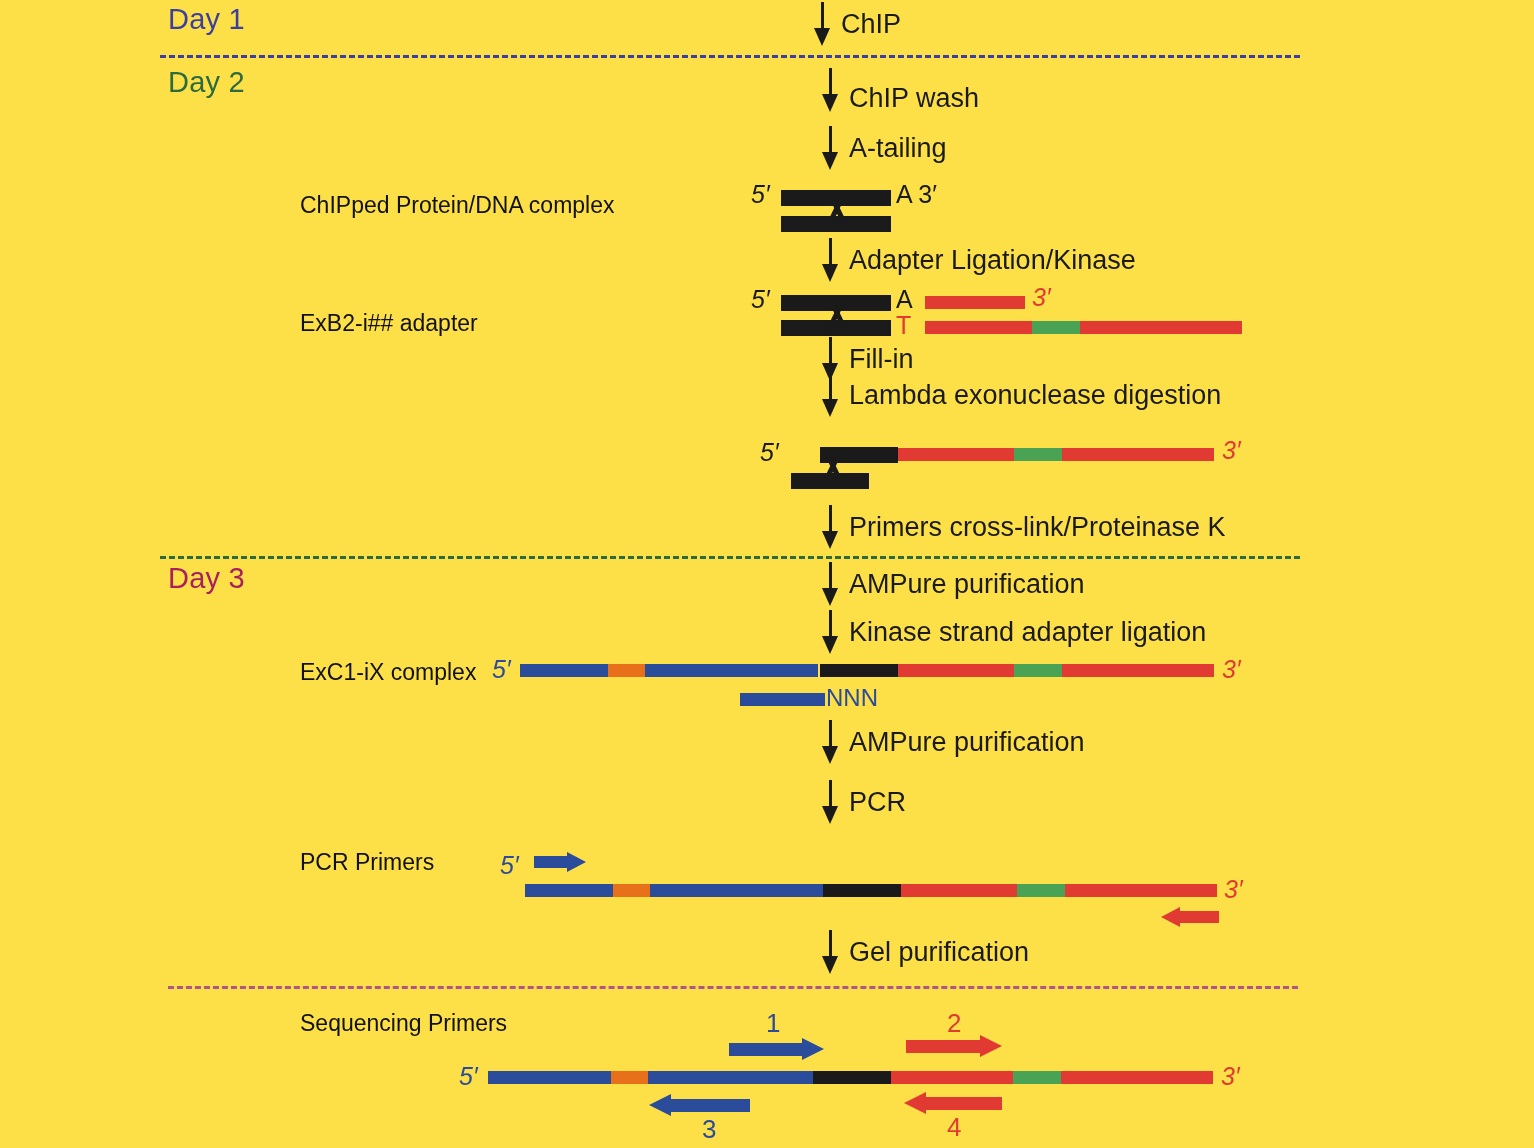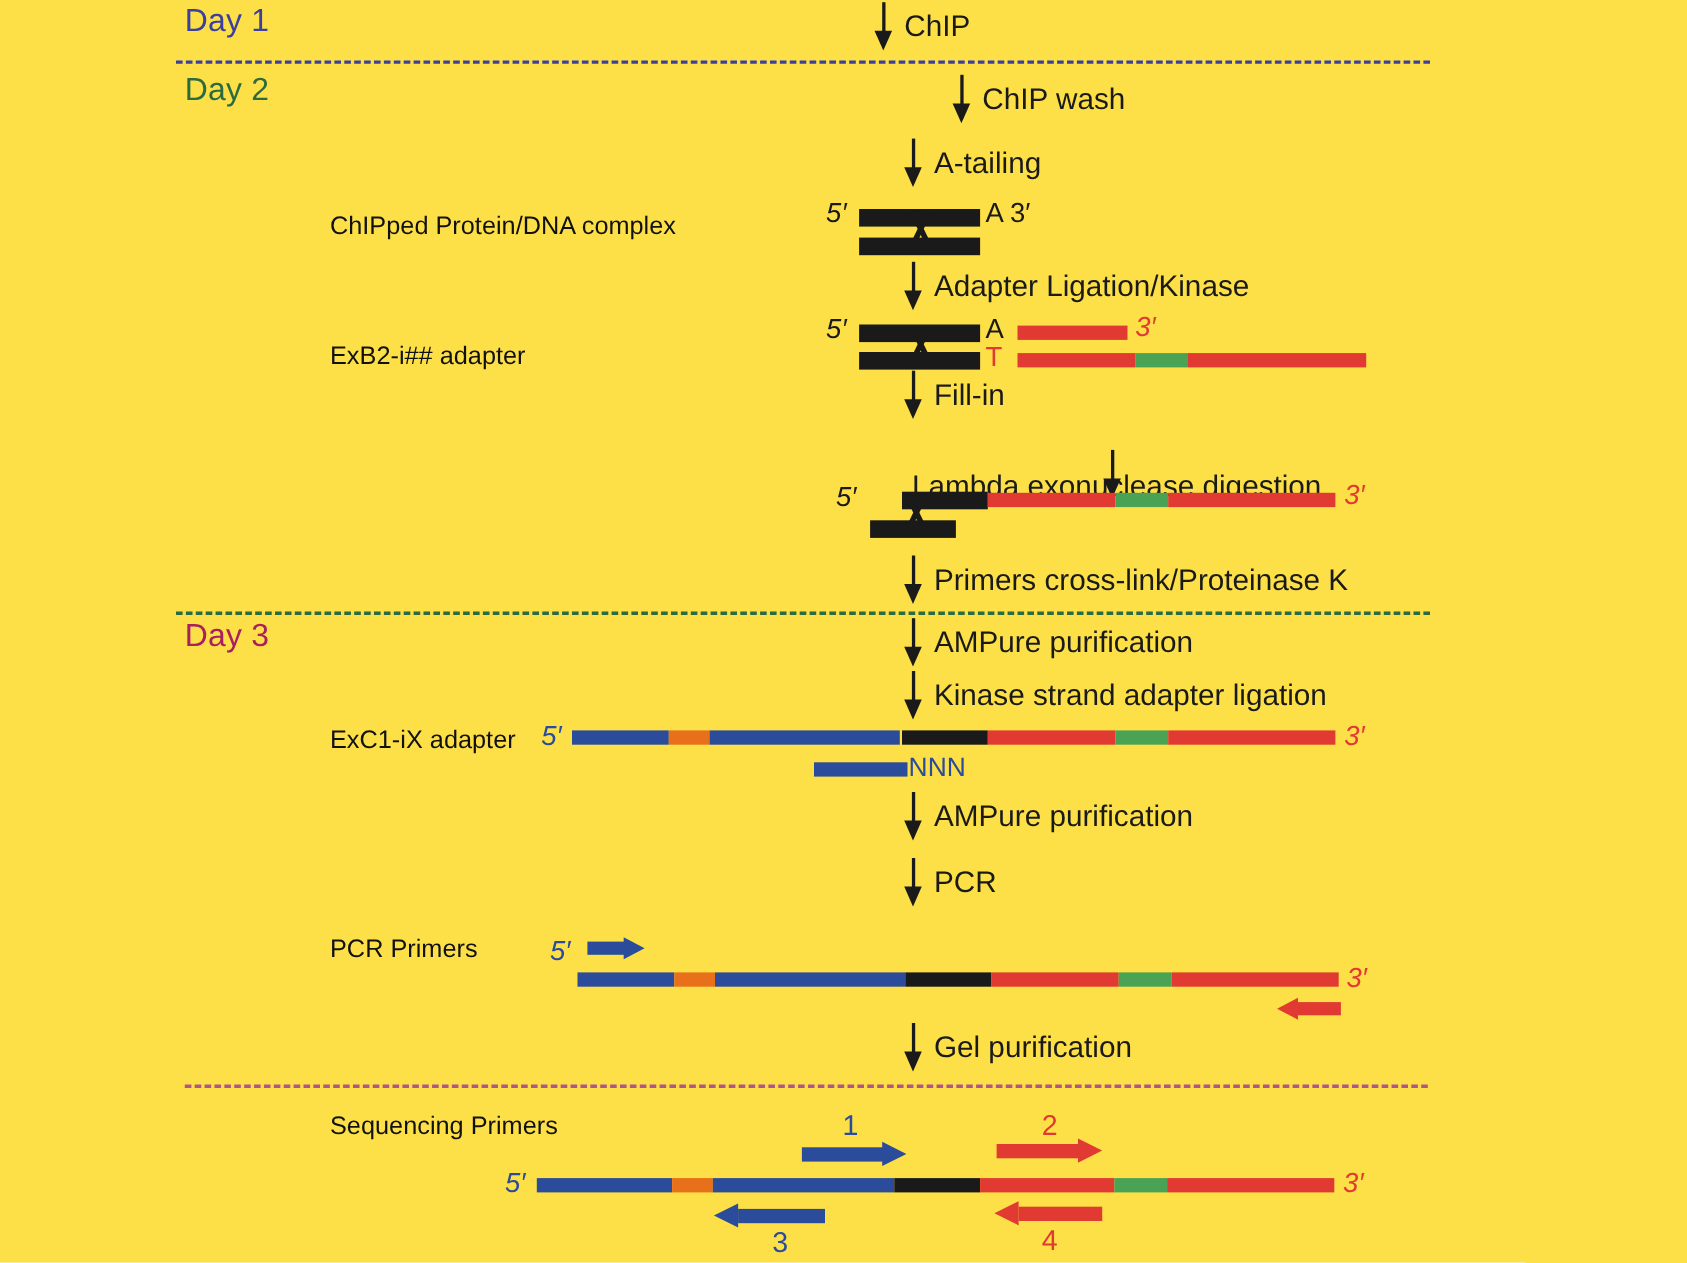--- a/index.html
+++ b/index.html
@@ -187,31 +187,31 @@
 </style>
 </head>
 <body>
 
 <div id="canvas">
 
   <div class="day-label" style="left:168px; top:3px; color:#3b3fa0;">Day 1</div>
 
   <div class="divider" style="left:160px; top:55px; width:1140px; border-top-color:#3b3fa0;"></div>
 
-  <div class="step" style="left:793px; top:2px;justify-content:space-between;">
+  <div class="step" style="left:812px; top:2px;justify-content:space-between;">
     <span class="step-arrow">
       <i class="shaft"></i>
         <i class="head"></i>
     </span>
     <span class="step-text">ChIP</span>
   </div>
 
   <div class="day-label" style="left:168px; top:66px; color:#2b6b3f;">Day 2</div>
 
-  <div class="step" style="left:864px; top:68px;">
+  <div class="step" style="left:820px; top:68px;align-items:flex-end;">
     <span class="step-arrow">
       <i class="shaft"></i>
         <i class="head"></i>
     </span>
     <span class="step-text">ChIP wash</span>
   </div>
 
   <div class="step" style="left:820px; top:126px;">
     <span class="step-arrow">
       <i class="shaft"></i>
@@ -263,21 +263,21 @@
   <div class="bar red" style="left:1080px; top:321px; width:162px;"></div>
 
   <div class="step" style="left:820px; top:337px;">
     <span class="step-arrow">
       <i class="shaft"></i>
         <i class="head"></i>
     </span>
     <span class="step-text">Fill-in</span>
   </div>
 
-  <div class="step" style="left:820px; top:409px;flex-direction:column;">
+  <div class="step" style="left:820px; top:373px;">
     <span class="step-arrow">
       <i class="shaft"></i>
         <i class="head"></i>
     </span>
     <span class="step-text">Lambda exonuclease digestion</span>
   </div>
 
   <div class="end-label end-black" style="left:760px; top:438px;">5′</div>
 
   <div class="bar duplex" style="left:820px; top:447px; width:78px;"></div>
@@ -313,21 +313,21 @@
   </div>
 
   <div class="step" style="left:820px; top:610px;">
     <span class="step-arrow">
       <i class="shaft"></i>
         <i class="head"></i>
     </span>
     <span class="step-text">Kinase strand adapter ligation</span>
   </div>
 
-  <div class="side-label" style="left:300px; top:659px;">ExC1-iX adapter</div>
+  <div class="side-label" style="left:300px; top:659px;">ExC1-iX complex</div>
 
   <div class="end-label end-blue" style="left:492px; top:655px;">5′</div>
 
   <div class="bar blue" style="left:520px; top:664px; width:88px;"></div>
   <div class="bar orange" style="left:608px; top:664px; width:37px;"></div>
   <div class="bar blue" style="left:645px; top:664px; width:173px;"></div>
   <div class="bar black" style="left:820px; top:664px; width:78px;"></div>
   <div class="bar red" style="left:898px; top:664px; width:116px;"></div>
   <div class="bar green" style="left:1014px; top:664px; width:48px;"></div>
   <div class="bar red" style="left:1062px; top:664px; width:152px;"></div>

